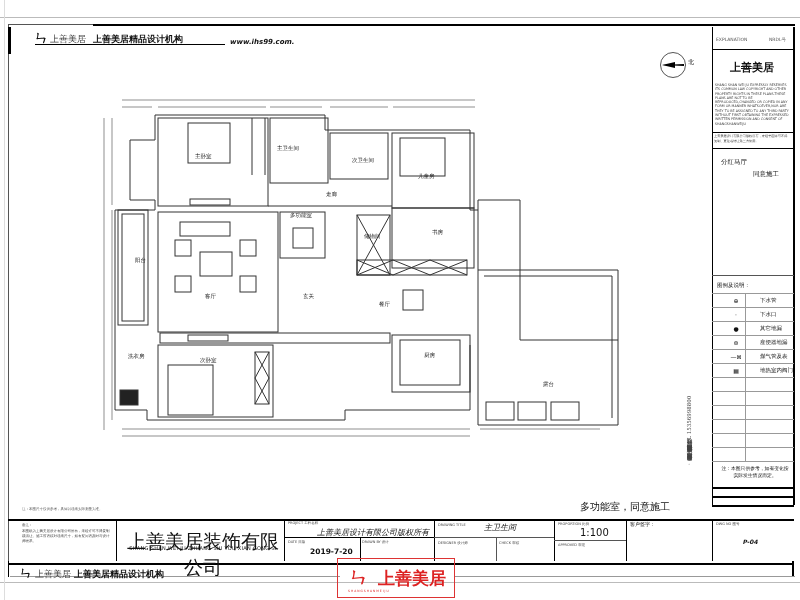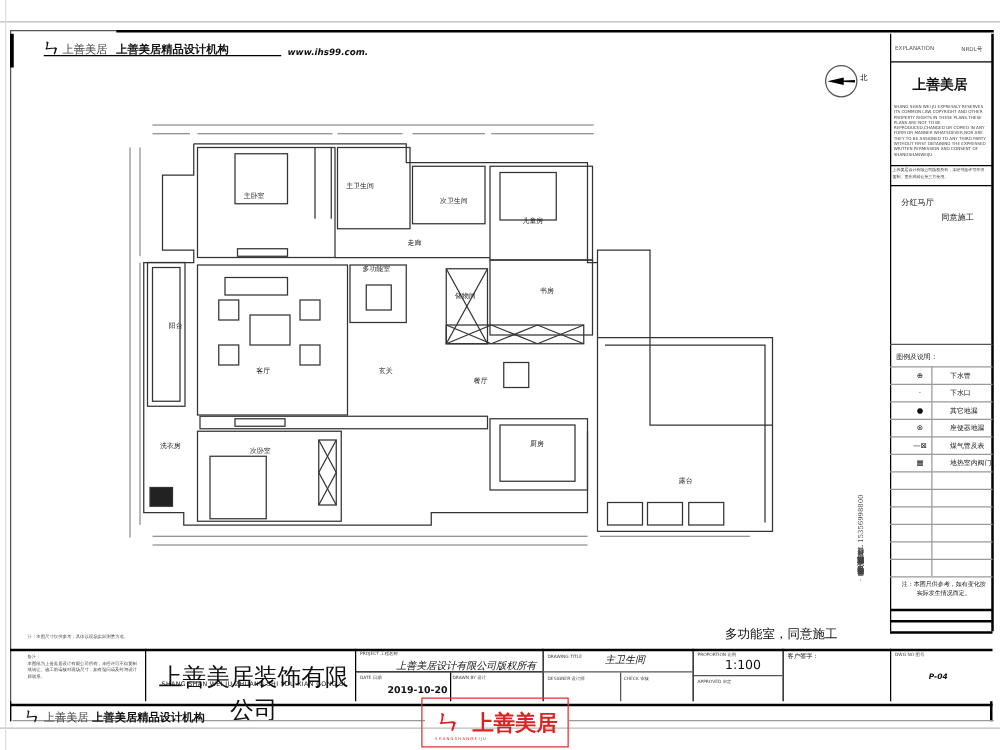--- a/index.html
+++ b/index.html
@@ -262,21 +262,21 @@
 <div class="tb-small" style="left:22px;top:523px">备注：</div>
 <div class="tb-small" style="left:22px;top:529px;width:88px;line-height:5px">本图纸为上善美居设计有限公司所有，未经许可不得复制或转让。施工前请核对现场尺寸，如有疑问请及时与设计师联系。</div>
 <div class="tb-cell" style="left:116px;width:168px"></div>
 <div class="abs company">上善美居装饰有限公司</div>
 <div class="abs company-py">SHANG SHAN WEI JU ZHUANG SHI YOU XIAN GONG SI</div>
 <div class="tb-cell" style="left:284px;width:150px"></div>
 <div class="tb-small" style="left:288px;top:521px">PROJECT  工程名称</div>
 <div class="abs project">上善美居设计有限公司版权所有</div>
 <div class="abs" style="left:284px;top:537px;width:150px;height:1px;background:#000"></div>
 <div class="tb-small" style="left:288px;top:540px">DATE  日期</div>
-<div class="abs date">2019-10-20</div>
+<div class="abs date">2019-7-20</div>
 <div class="tb-small" style="left:362px;top:540px">DRAWN BY  设计</div>
 <div class="abs" style="left:360px;top:538px;width:1px;height:23px;background:#000"></div>
 <div class="tb-cell" style="left:434px;width:120px"></div>
 <div class="tb-small" style="left:438px;top:523px">DRAWING TITLE</div>
 <div class="abs drawing">主卫生间</div>
 <div class="abs" style="left:434px;top:537px;width:120px;height:1px;background:#555"></div>
 <div class="tb-small" style="left:438px;top:541px">DESIGNER  设计师</div>
 <div class="tb-small" style="left:499px;top:541px">CHECK  审核</div>
 <div class="abs" style="left:496px;top:538px;width:1px;height:23px;background:#555"></div>
 <div class="tb-cell" style="left:554px;width:72px"></div>

